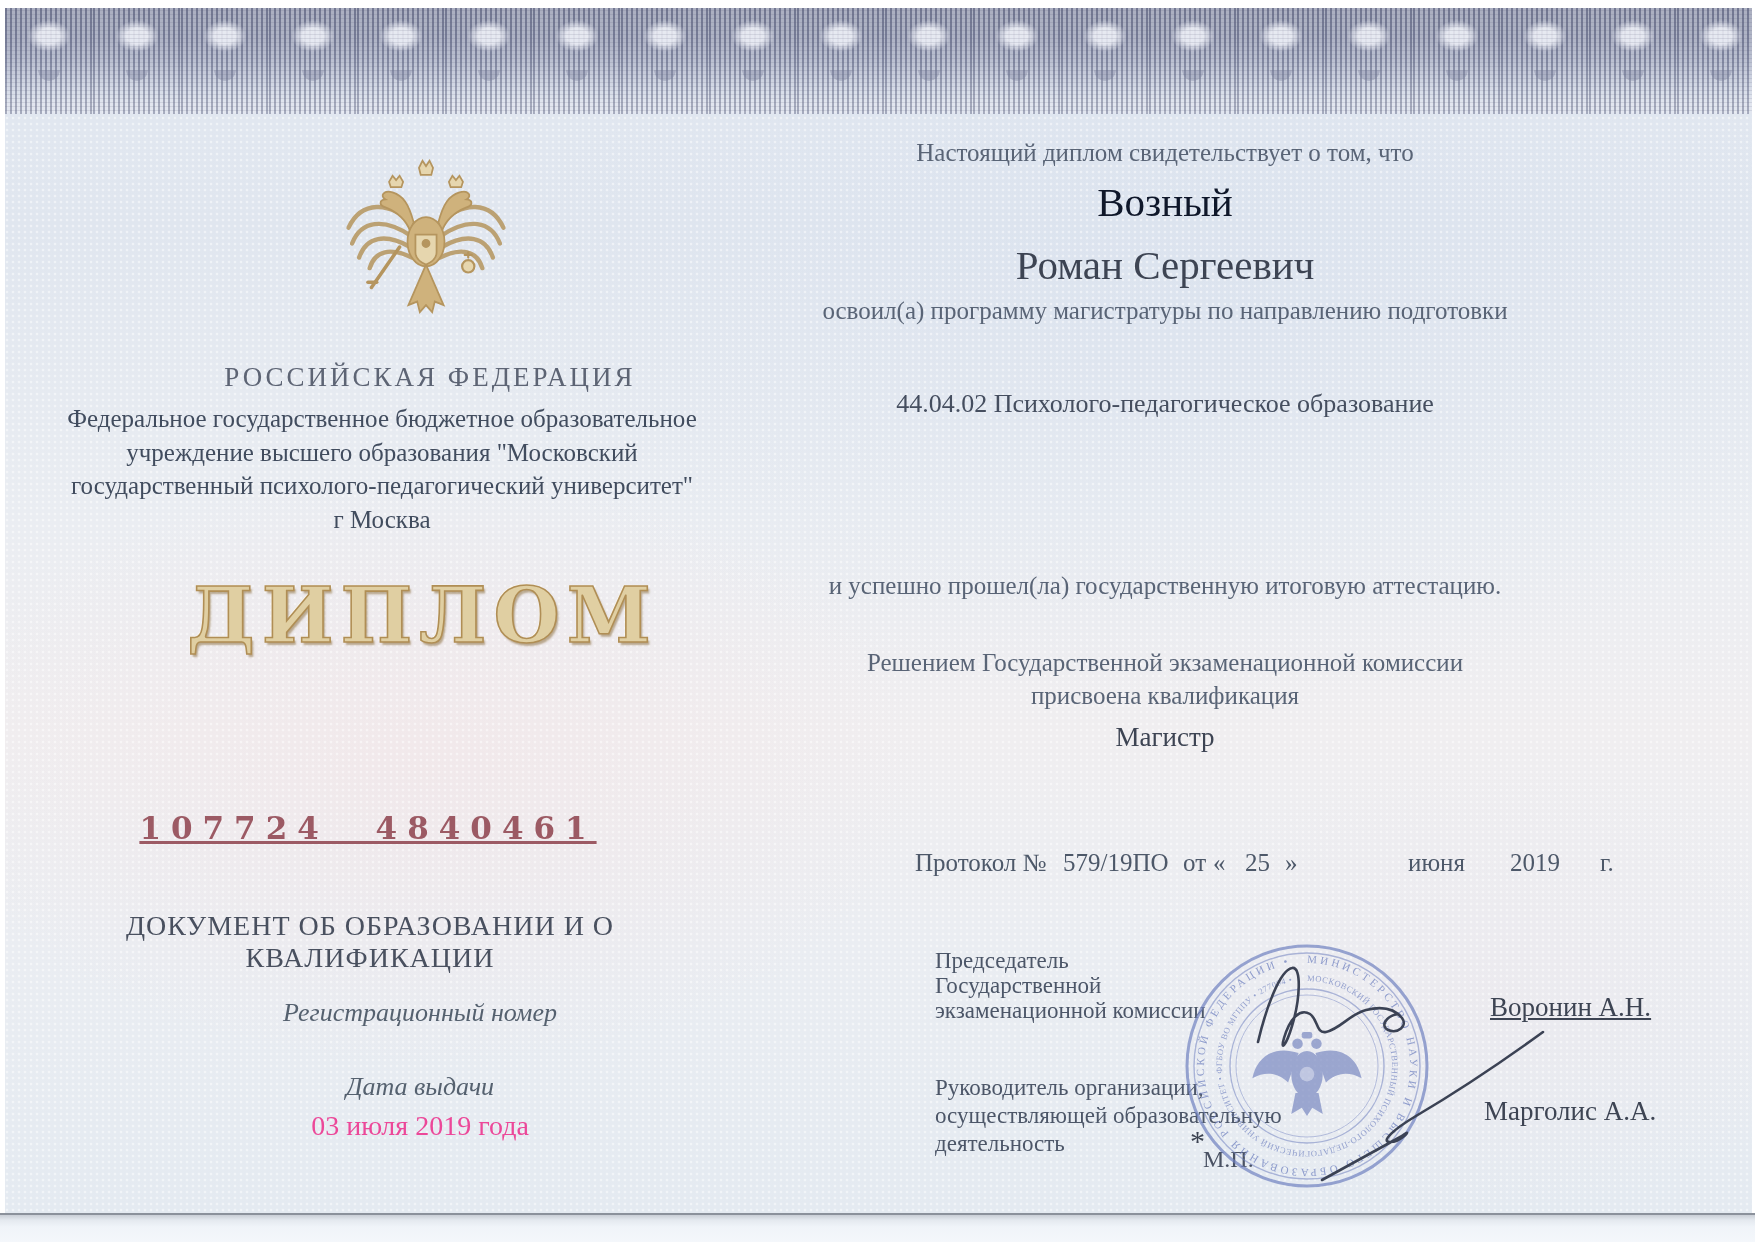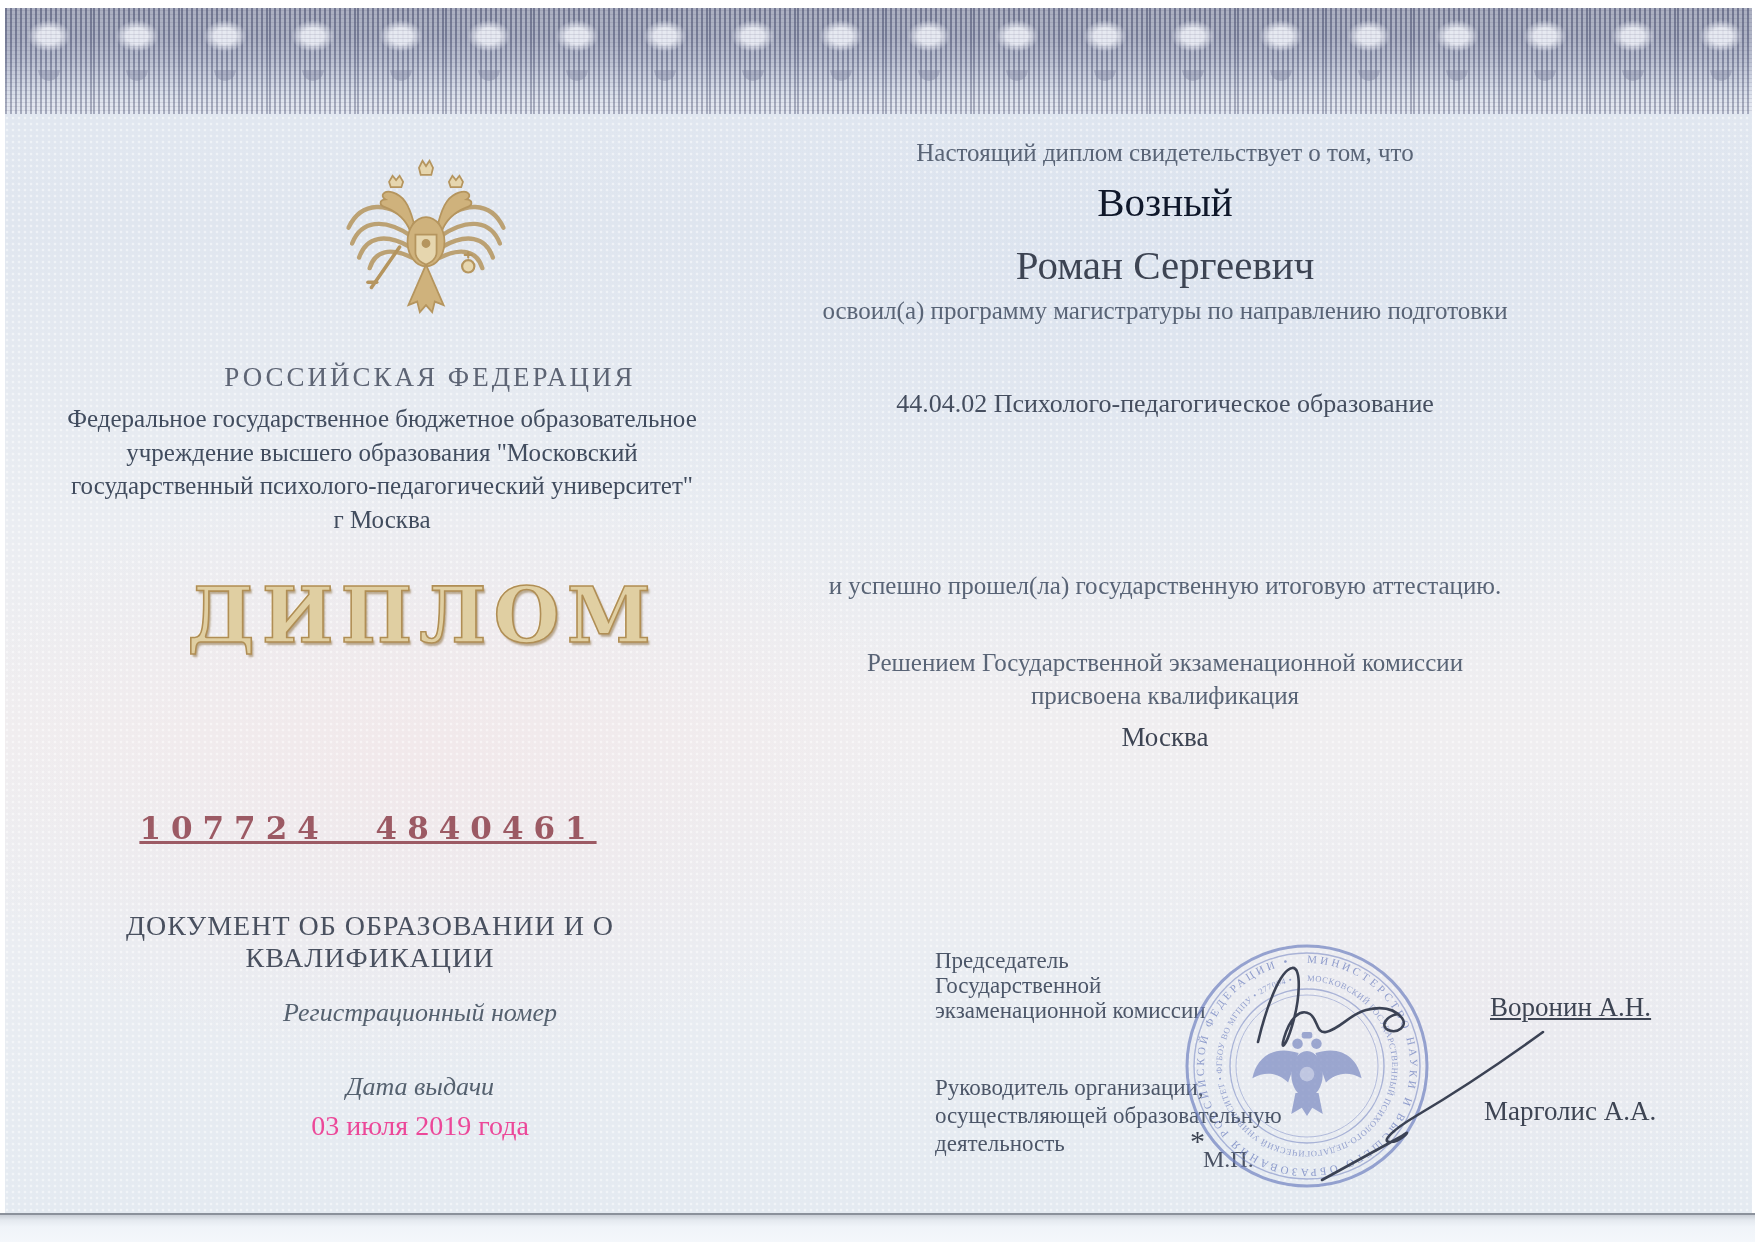--- a/index.html
+++ b/index.html
@@ -154,22 +154,33 @@
   <div class="t center intro">Настоящий диплом свидетельствует о том, что</div>
   <div class="t center surname">Возный</div>
   <div class="t center patronymic">Роман Сергеевич</div>
   <div class="t center program">освоил(а) программу магистратуры по направлению подготовки</div>
   <div class="t center specialty">44.04.02 Психолого-педагогическое образование</div>
   <div class="t center attest">и успешно прошел(ла) государственную итоговую аттестацию.</div>
   <div class="t center decision">
     <div>Решением Государственной экзаменационной комиссии</div>
     <div>присвоена квалификация</div>
   </div>
-  <div class="t center qual">Москва</div>
-
+  <div class="t center qual">Магистр</div>
+
+  <div class="t protocol">
+    <span class="p-label">Протокол №</span>
+    <span class="p-num">579/19ПО</span>
+    <span class="p-ot">от</span>
+    <span class="p-q1">«</span>
+    <span class="p-day">25</span>
+    <span class="p-q2">»</span>
+    <span class="p-month">июня</span>
+    <span class="p-year">2019</span>
+    <span class="p-g">г.</span>
+  </div>
 
   <div class="t chairman">
     <div>Председатель</div>
     <div>Государственной</div>
     <div>экзаменационной комиссии</div>
   </div>
   <div class="t chairman-name">Воронин А.Н.</div>
 
   <div class="t head">
     <div>Руководитель организации,</div>

